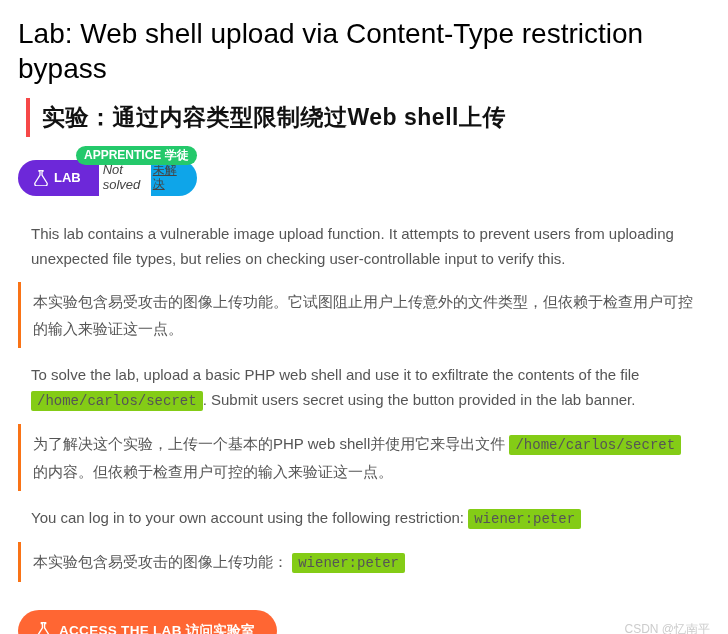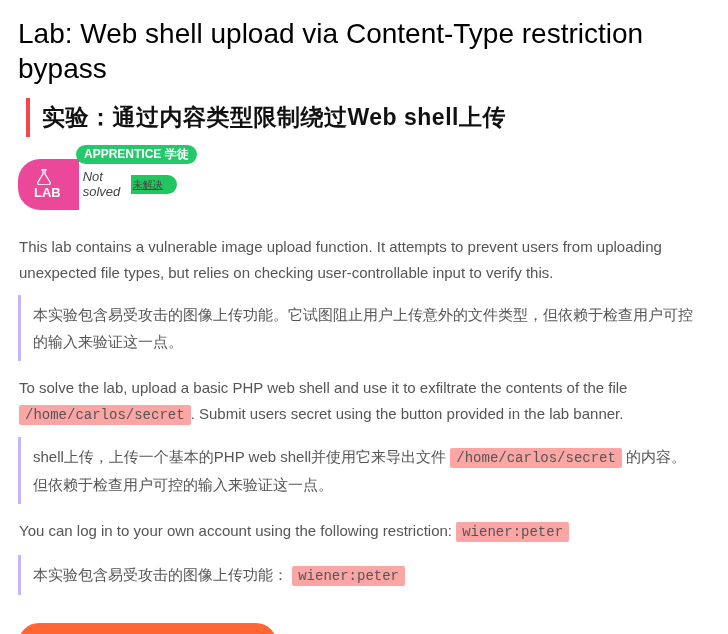--- a/index.html
+++ b/index.html
@@ -29,29 +29,28 @@
     letter-spacing: 0.5px;
   }
   .status-row {
     display: flex;
     align-items: center;
     margin-bottom: 24px;
     margin-top: 22px;
   }
   .lab-pill {
     position: relative;
-    background: #ec4899;
+    background: #6d28d9;
     color: #fff;
     font-weight: bold;
     font-size: 13px;
     padding: 10px 18px 10px 16px;
     border-radius: 22px 0 0 22px;
     display: inline-flex;
     align-items: center;
-    flex-direction: column;
   }
   .apprentice-badge {
     position: absolute;
     top: -14px;
     left: 58px;
     background: #24c96b;
     color: #fff;
     font-size: 12px;
     font-weight: bold;
     padding: 1px 8px;
@@ -60,45 +59,45 @@
   }
   .status-mid {
     font-size: 13px;
     color: #444;
     padding: 4px 6px 4px 4px;
     line-height: 1.15;
     width: 42px;
     font-style: italic;
   }
   .status-right {
-    font-size: 10px;
+    font-size: 12px;
     color: #444;
     padding: 4px 14px 4px 2px;
     border-radius: 0 18px 18px 0;
-    background: #22c55e;
+    background: #0ea5e9;
     width: 30px;
     line-height: 1.15;
     text-decoration: underline;
   }
   p.body-text {
     font-size: 15px;
     line-height: 1.7;
     color: #555;
-    margin: 10px 1px;
+    margin: 10px 13px;
   }
   blockquote.cn {
-    border-left: 3px solid #c4b5fd;
+    border-left: 3px solid #f97316;
     margin: 10px 0 14px 0;
     padding: 6px 12px;
     color: #555;
     font-size: 15px;
     line-height: 1.8;
   }
   code.inline {
-    background: #fca5a5;
+    background: #84cc16;
     padding: 2px 6px;
     font-family: Consolas, "Courier New", monospace;
     font-size: 14px;
     color: #555;
     border-radius: 2px;
   }
   .access-btn {
     display: inline-flex;
     align-items: center;
     background: #ff6633;
@@ -145,21 +144,21 @@
 
 <p class="body-text">This lab contains a vulnerable image upload function. It attempts to prevent users from uploading unexpected file types, but relies on checking user-controllable input to verify this.</p>
 
 <blockquote class="cn">本实验包含易受攻击的图像上传功能。它试图阻止用户上传意外的文件类型，但依赖于检查用户可控的输入来验证这一点。</blockquote>
 
 <p class="body-text">
   <span>To solve the lab, upload a basic PHP web shell and use it to exfiltrate the contents of the file </span><code class="inline">/home/carlos/secret</code><span>. Submit users secret using the button provided in the lab banner.</span>
 </p>
 
 <blockquote class="cn">
-  <span>shell上传，上传一个基本的PHP web shell并使用它来导出文件 </span><code class="inline">/home/carlos/secret</code><span> 的内容。但依赖于检查用户可控的输入来验证这一点。</span>
+  <span>为了解决这个实验，上传一个基本的PHP web shell并使用它来导出文件 </span><code class="inline">/home/carlos/secret</code><span> 的内容。但依赖于检查用户可控的输入来验证这一点。</span>
 </blockquote>
 
 <p class="body-text">
   <span>You can log in to your own account using the following restriction: </span><code class="inline">wiener:peter</code>
 </p>
 
 <blockquote class="cn">
   <span>本实验包含易受攻击的图像上传功能： </span><code class="inline">wiener:peter</code>
 </blockquote>
 

